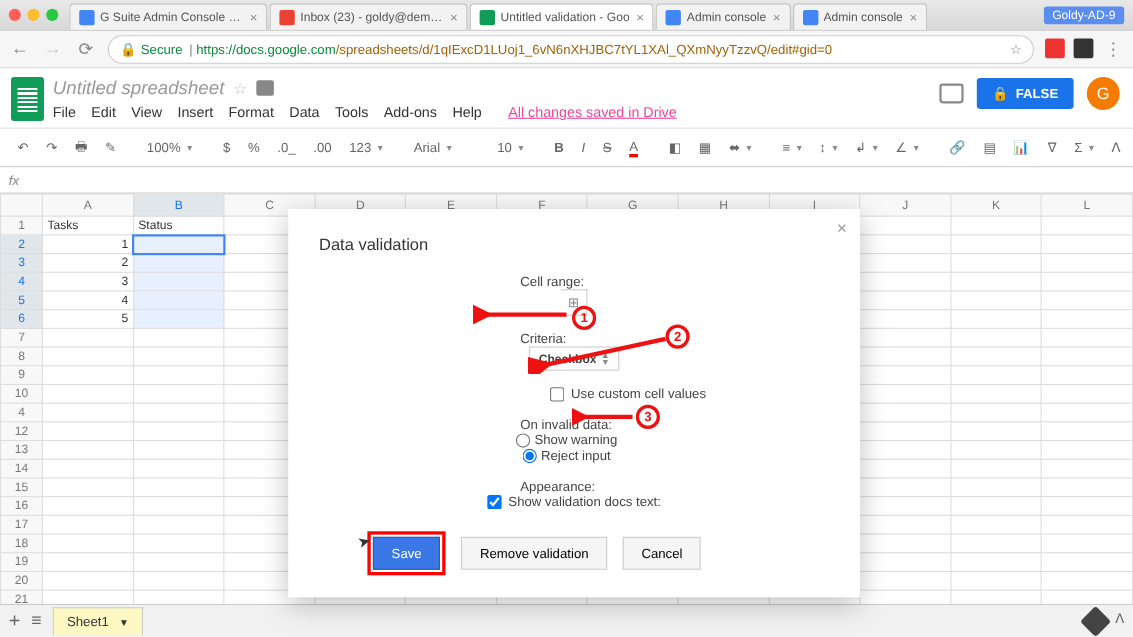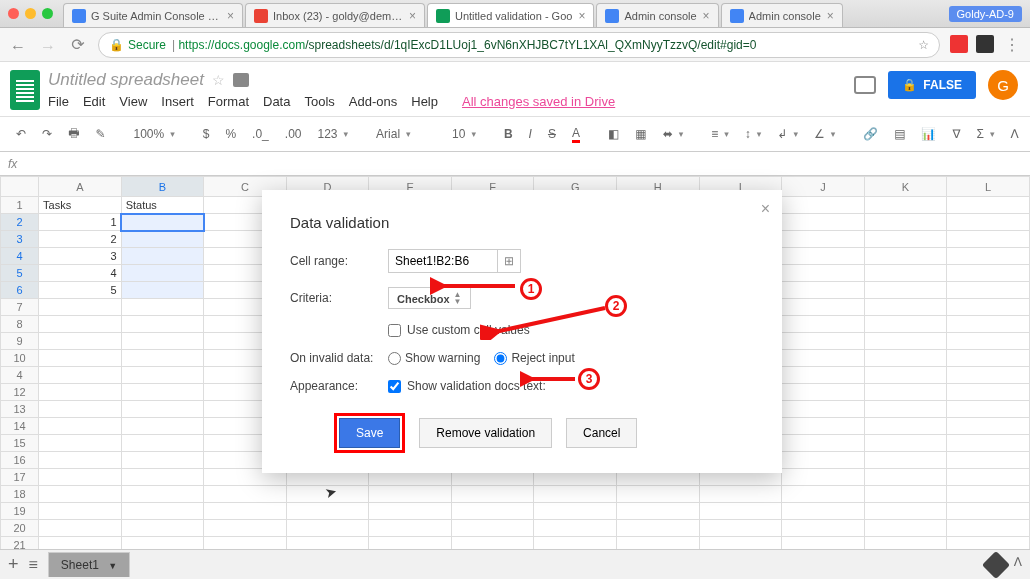--- a/index.html
+++ b/index.html
@@ -63,21 +63,21 @@
 .colhdr { height: 20px; }
 .sel-range { background: #e8f0fe; }
 .sel-border { outline: 2px solid #4285f4; outline-offset: -1px; }
 td.rightnum { text-align: right; }
 th.active-col, td.rowhdr.active-row { background: #e0e6ea; color: #1a73e8; }
 
 
 .dialog { position: absolute; left: 262px; top: 190px; width: 520px; background: #fff; box-shadow: 0 6px 24px rgba(0,0,0,0.25); padding: 24px 28px 20px 28px; z-index: 20; }
 .dialog h2 { font-size: 15px; font-weight: normal; color: #333; margin-bottom: 18px; }
 .dlg-close { position: absolute; right: 12px; top: 10px; color: #999; font-size: 16px; }
-.dlg-row { display: flex; align-items: center; margin-bottom: 14px; font-size: 12px; color: #444; }
+.dlg-row { display: flex; align-items: center; margin-bottom: 14px; font-size: 12px; color: #444; flex-direction: column; }
 .dlg-label { width: 98px; }
 .dlg-input { border: 1px solid #ccc; padding: 4px 6px; font-size: 12px; width: 110px; }
 .range-ico { border: 1px solid #ccc; border-left: none; padding: 4px 6px; color: #888; }
 .criteria-box { border: 1px solid #ccc; padding: 3px 8px; font-size: 11px; font-weight: bold; display: flex; align-items: flex-end; gap:4px; }
 .criteria-box .updn { font-size: 8px; line-height: 7px; color: #888; }
 .chk { display: inline-flex; align-items: center; gap: 6px; }
 .chk input { width: 13px; height: 13px; }
 .radio-opt { display: inline-flex; align-items: center; gap: 4px; margin-right: 14px; }
 .help-input { border: 1px solid #4285f4; padding: 6px 8px; width: 260px; font-size: 12px; margin-left: 98px; }
 .dlg-buttons { display: flex; gap: 14px; margin-top: 20px; align-items: center; }
@@ -85,21 +85,21 @@
 .btn.primary { background: #3b78e7; color: #fff; border: 1px solid #2a5db0; position: relative; }
 .save-highlight { border: 3px solid #f00; padding: 2px; display: inline-block; margin-left: 44px; }
 
 
 .arrow { position: absolute; z-index: 30; }
 .circ { position: absolute; width: 22px; height: 22px; border: 3px solid #e11; border-radius: 50%; color: #e11; font-size: 12px; display: flex; align-items: center; justify-content: center; font-weight: bold; z-index: 31; }
 .cursor { position: absolute; font-size: 14px; z-index: 40; left: 325px; top: 484px; transform: rotate(-15deg); }
 
 
 .sheet-tabs { position: absolute; bottom: 0; left: 0; right: 0; height: 30px; background: #f1f1f1; border-top: 1px solid #ccc; display: flex; align-items: center; padding: 0 8px; gap: 10px; font-size: 12px; }
-.sheet-tab { background: #a3a3a3; border: 1px solid #ccc; border-bottom: none; padding: 5px 12px; border-radius: 0 0 0 0; }
+.sheet-tab { background: #fef9c3; border: 1px solid #ccc; border-bottom: none; padding: 5px 12px; border-radius: 0 0 0 0; }
 .sheet-plus { font-size: 18px; color: #666; }
 .sheet-menu { font-size: 16px; color: #666; }
 .explore { margin-left: auto; display: flex; gap: 8px; }
 .explore-ico { width: 20px; height: 20px; background: #555; border-radius: 3px; }
 </style>
 </head>
 <body>
 
 <div class="browser-bar">
   <div class="traffic">
@@ -137,21 +137,21 @@
   <div class="profile-pill">Goldy-AD-9</div>
 </div>
 
 <div class="addr-bar">
   <div class="nav-ico">←</div>
   <div class="nav-ico" style="opacity:.4">→</div>
   <div class="nav-ico">⟳</div>
   <div class="url-box">
     <span class="secure">🔒 <span>Secure</span></span>
     <span style="color:#888">|&nbsp;</span>
-    <span class="url-rest"><span style="color:#0a8a3a">https://docs.google.com</span><span style="color:#14532d">/spreadsheets/d/1qIExcD1LUoj1_6vN6nXHJBC7tYL1XAl_QXmNyyTzzvQ/edit#gid=0</span></span>
+    <span class="url-rest"><span style="color:#0a8a3a">https://docs.google.com</span><span style="color:#a16207">/spreadsheets/d/1qIExcD1LUoj1_6vN6nXHJBC7tYL1XAl_QXmNyyTzzvQ/edit#gid=0</span></span>
     <span style="margin-left:auto;color:#888">☆</span>
   </div>
   <div class="addr-icons">
     <div class="sq-ico" style="background:#e33"></div>
     <div class="sq-ico" style="background:#333"></div>
     <div class="nav-ico">⋮</div>
   </div>
 </div>
 
 <div class="app-header">
@@ -573,21 +573,20 @@
       </tbody>
     </table>
 </div>
 
 <div class="dialog">
   <div class="dlg-close">×</div>
   <h2>Data validation</h2>
 
   <div class="dlg-row">
     <div class="dlg-label">Cell range:</div>
-    <input class="dlg-input" value="Sheet1!B2:B6" style="">
     <span class="range-ico">⊞</span>
   </div>
 
   <div class="dlg-row">
     <div class="dlg-label">Criteria:</div>
     <div class="criteria-box">
       <span>Checkbox</span>
       <span class="updn">▲<br>▼</span>
     </div>
   </div>

